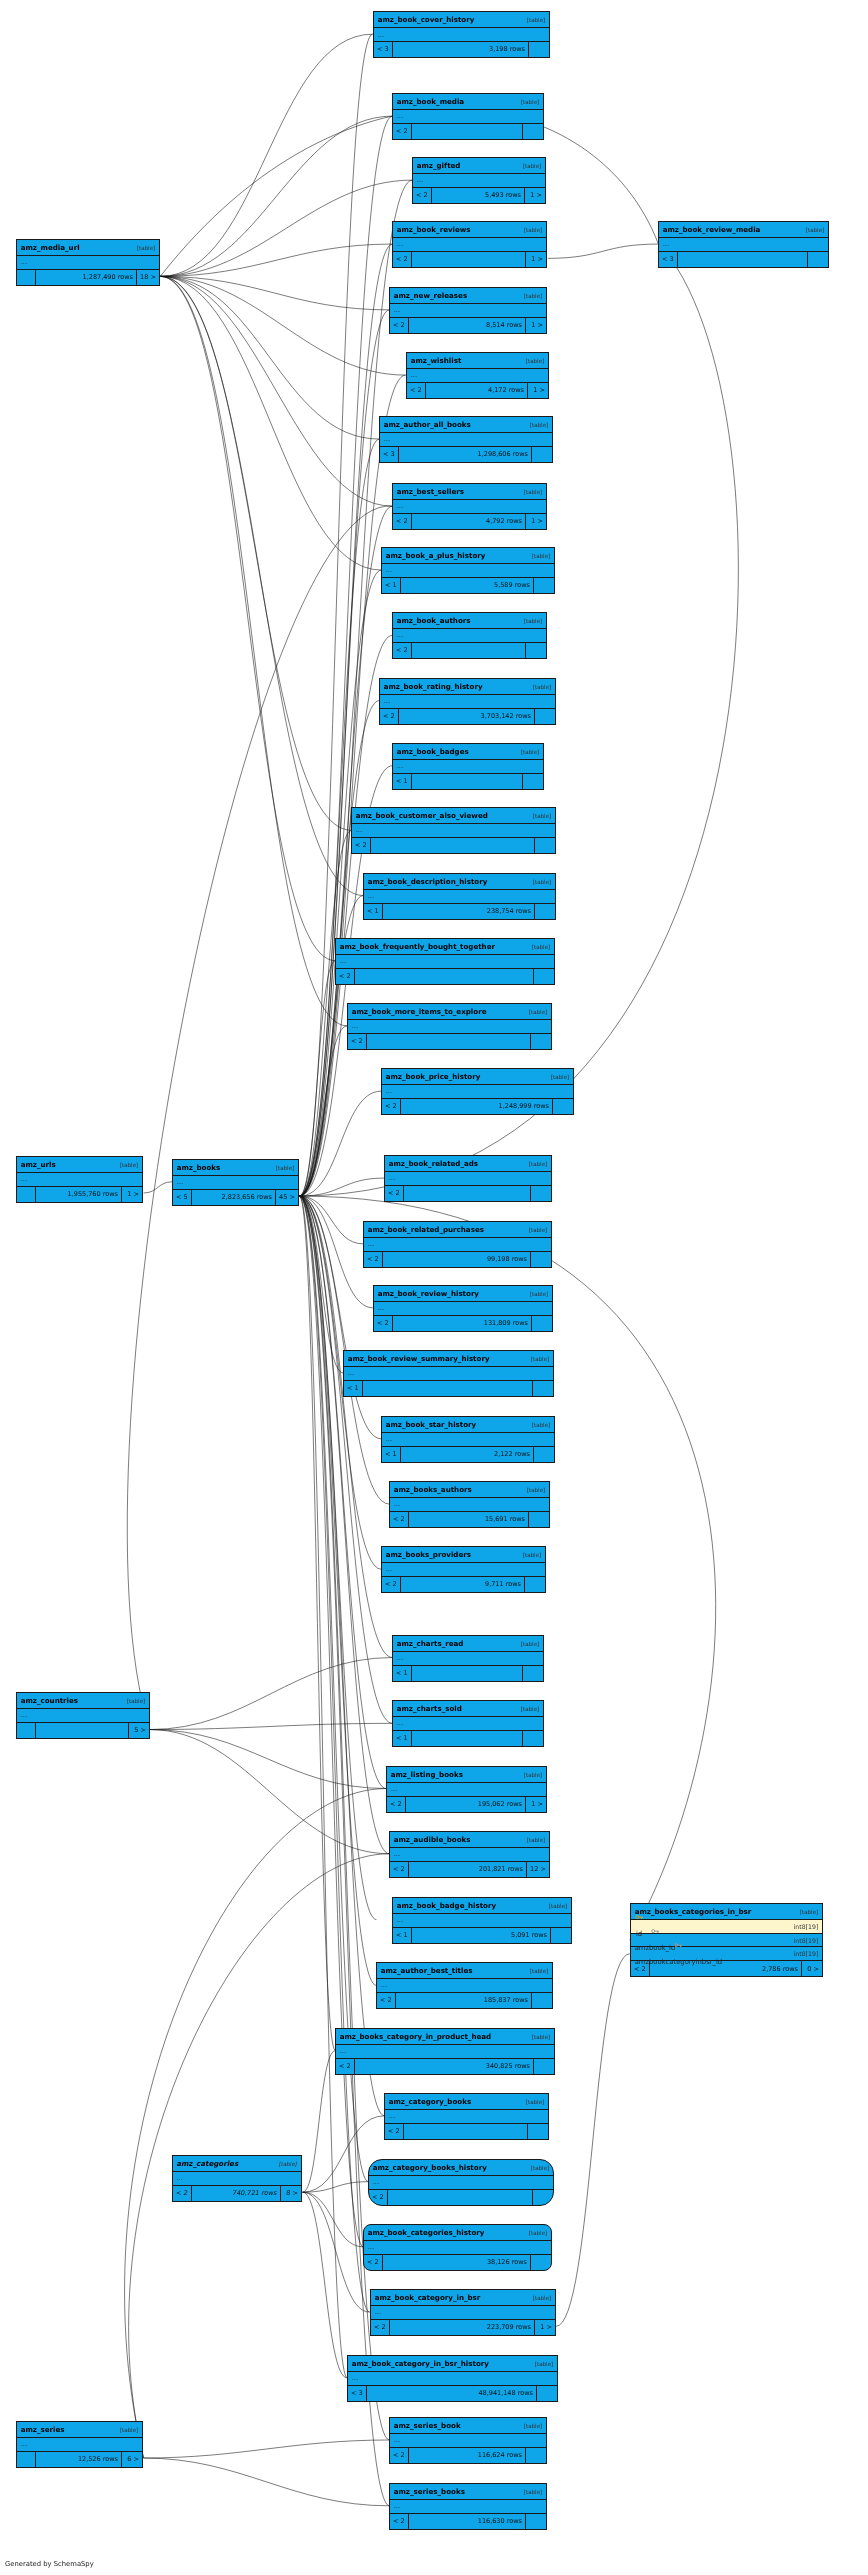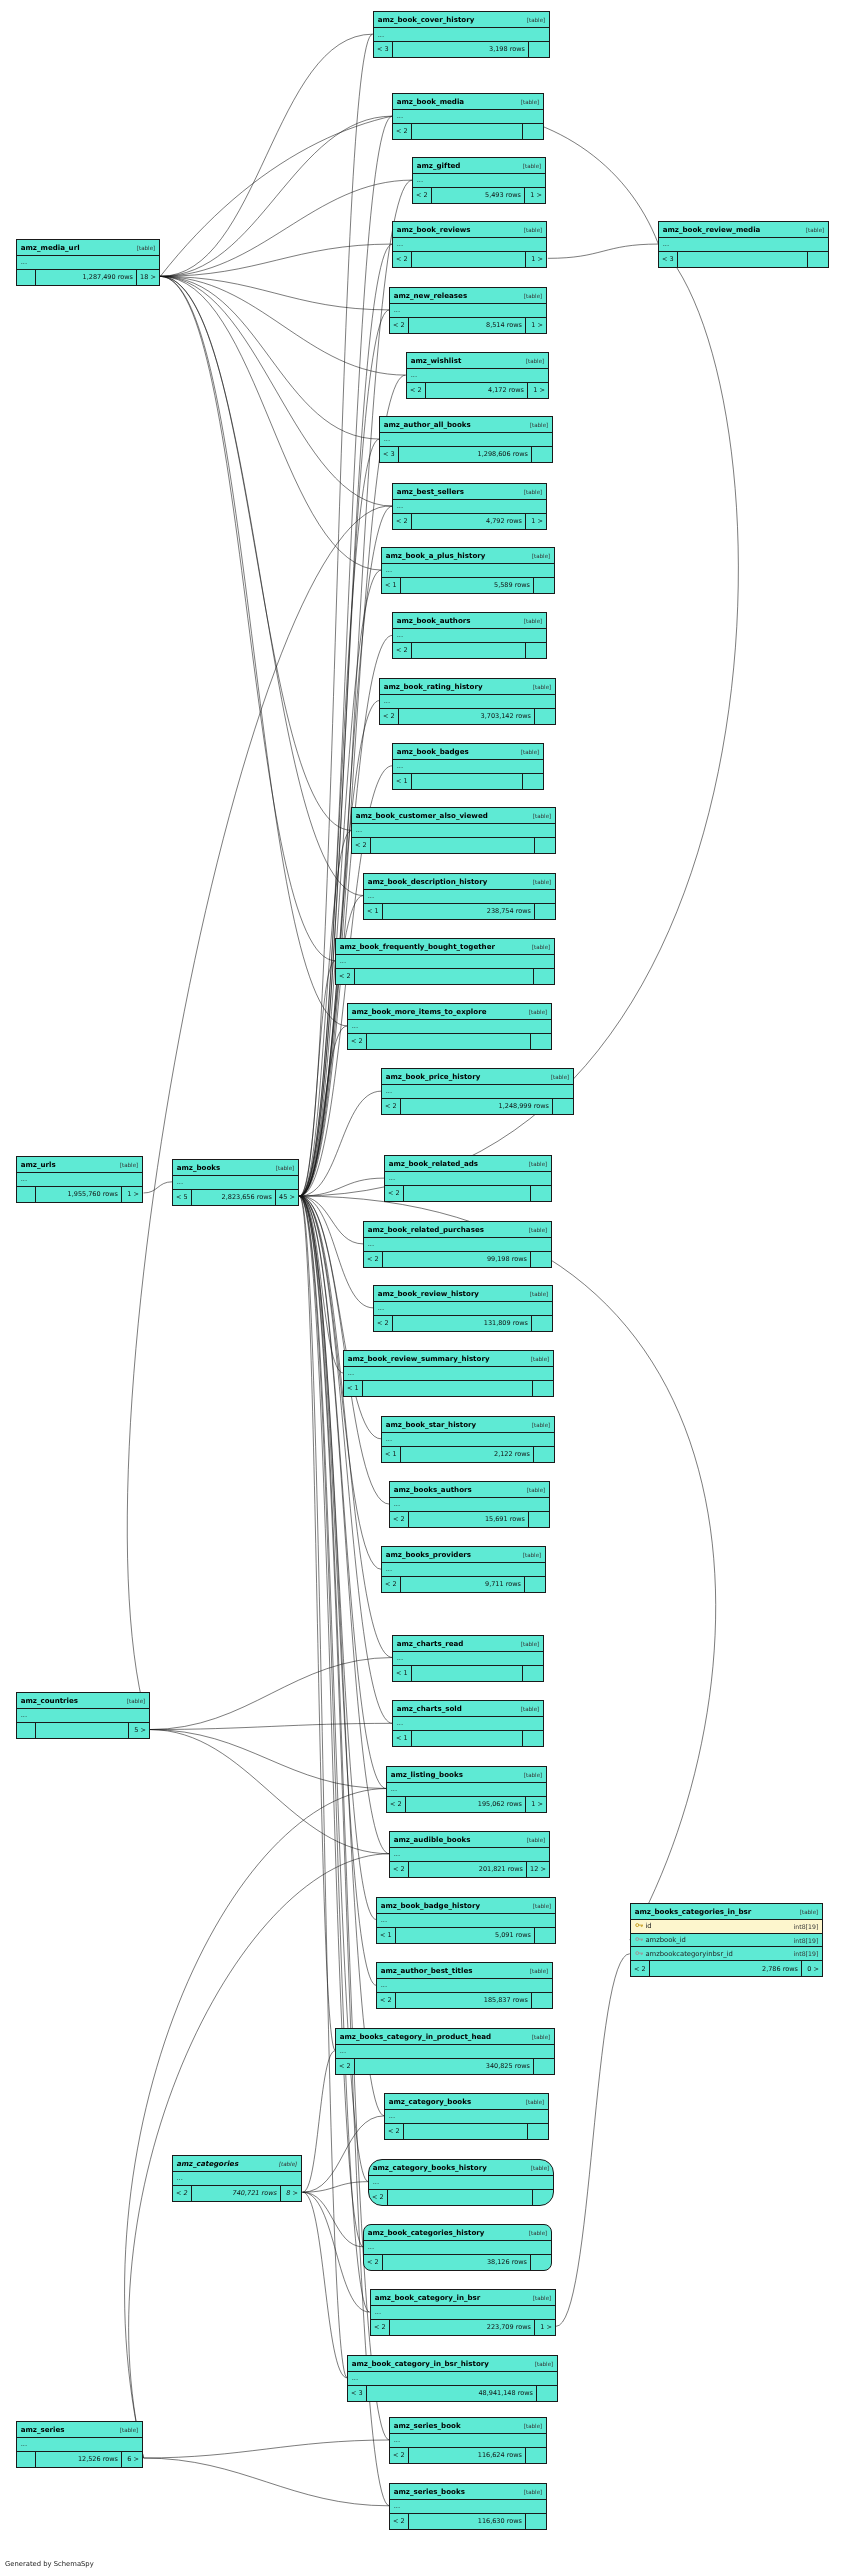--- a/index.html
+++ b/index.html
@@ -1,29 +1,29 @@
 <!DOCTYPE html>
 <html style="font-size:10px"><head>
 <meta charset="utf-8">
 <style>
   html,body{margin:0;padding:0;background:#ffffff;}
   #canvas{position:relative;width:869px;height:2576px;background:#ffffff;
           font-family:"DejaVu Sans","Liberation Sans",sans-serif;overflow:hidden;}
   #edges{position:absolute;left:0;top:0;z-index:0;}
-  .table-node{position:absolute;z-index:1;background:#5eead4;border:0.6px solid #1a1a1a;
+  .table-node{position:absolute;z-index:1;background:#0ea5e9;border:0.6px solid #1a1a1a;
               box-sizing:border-box;cursor:pointer;}
   .t-header{display:flex;justify-content:space-between;align-items:center;height:16px;
             border-bottom:0.6px solid #1a1a1a;padding:0 3.7px;box-sizing:border-box;}
   .t-name{font-weight:bold;font-size:7.1px;color:#000;white-space:nowrap;}
   .t-tag{font-size:5.6px;color:#333;margin-left:6.2px;white-space:nowrap;}
   .t-row{height:13.7px;border-bottom:0.6px solid #1a1a1a;display:flex;align-items:center;
          padding:0 3.7px;font-size:6.8px;color:#222;box-sizing:border-box;}
   .t-row.col-row{justify-content:space-between;}
   .t-row.pk-row{background:#fdf6cd;}
-  .col-left{display:flex;align-items:flex-start;gap:2px;white-space:nowrap;}
+  .col-left{display:flex;align-items:center;gap:10px;white-space:nowrap;flex-direction:column;}
   .col-type{font-size:6.2px;color:#333;white-space:nowrap;}
   .t-footer{display:flex;height:15px;font-size:6.5px;color:#111;box-sizing:border-box;}
   .f-cell{display:flex;align-items:center;padding:0 3.1px;border-right:0.6px solid #1a1a1a;
           white-space:nowrap;box-sizing:border-box;}
   .f-cell.c0{min-width:18.6px;}
   .f-cell.cm{flex:1;justify-content:flex-end;}
   .f-cell.cN{min-width:20px;justify-content:flex-end;border-right:none;}
   .key-icon{display:inline-flex;align-items:center;}
   #credit{position:absolute;left:5px;top:2560px;font-size:6.8px;color:#222;z-index:1;}
 </style>
@@ -519,21 +519,21 @@
           <span class="t-name">amz_audible_books</span>
           <span class="t-tag">[table]</span>
         </div>
         <div class="t-row">...</div>
         <div class="t-footer">
           <div class="f-cell c0">&lt; 2</div>
           <div class="f-cell cm">201,821 rows</div>
           <div class="f-cell cN">12 &gt;</div>
         </div>
       </div>
-      <div class="table-node" style="left: 376px; top: 1897px; width: 180px;">
+      <div class="table-node" style="left: 392px; top: 1897px; width: 180px;">
         <div class="t-header">
           <span class="t-name">amz_book_badge_history</span>
           <span class="t-tag">[table]</span>
         </div>
         <div class="t-row">...</div>
         <div class="t-footer">
           <div class="f-cell c0">&lt; 1</div>
           <div class="f-cell cm">5,091 rows</div>
           <div class="f-cell cN"></div>
         </div>

